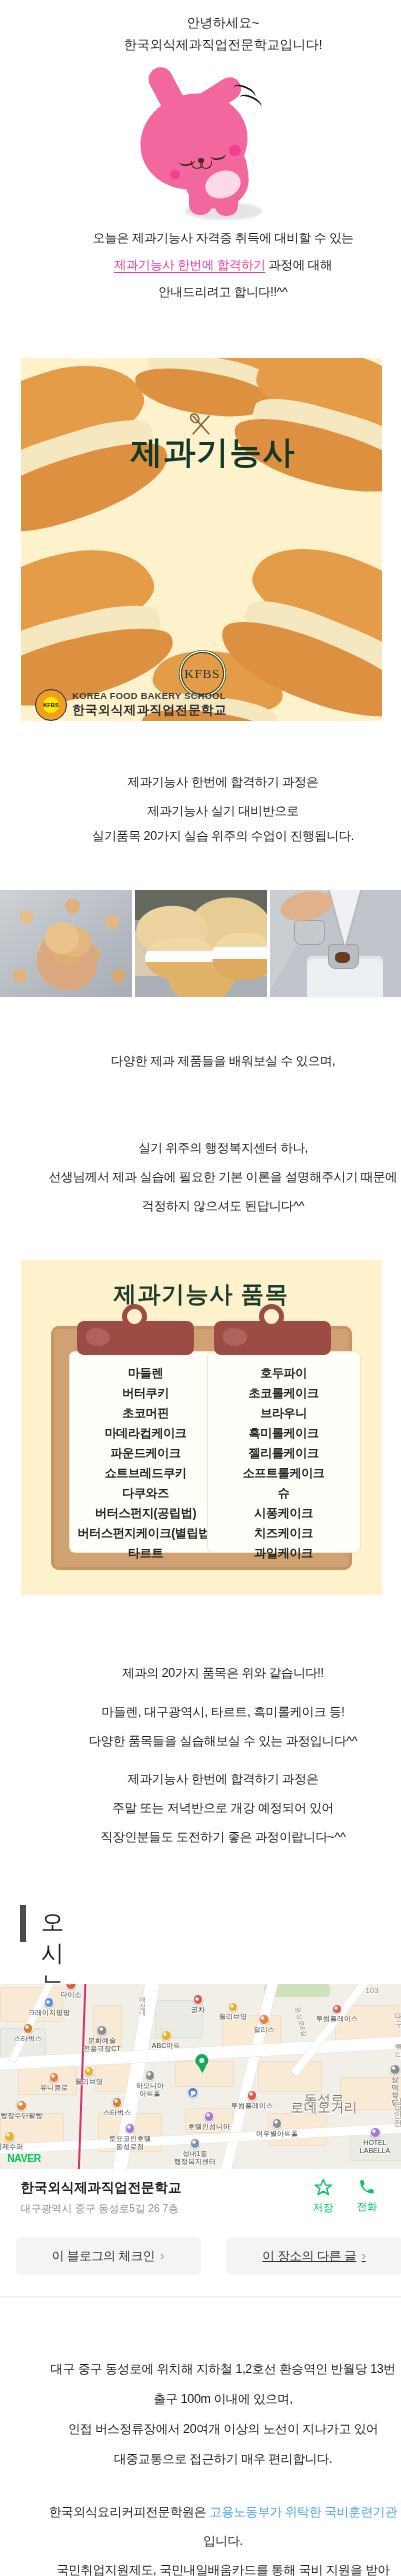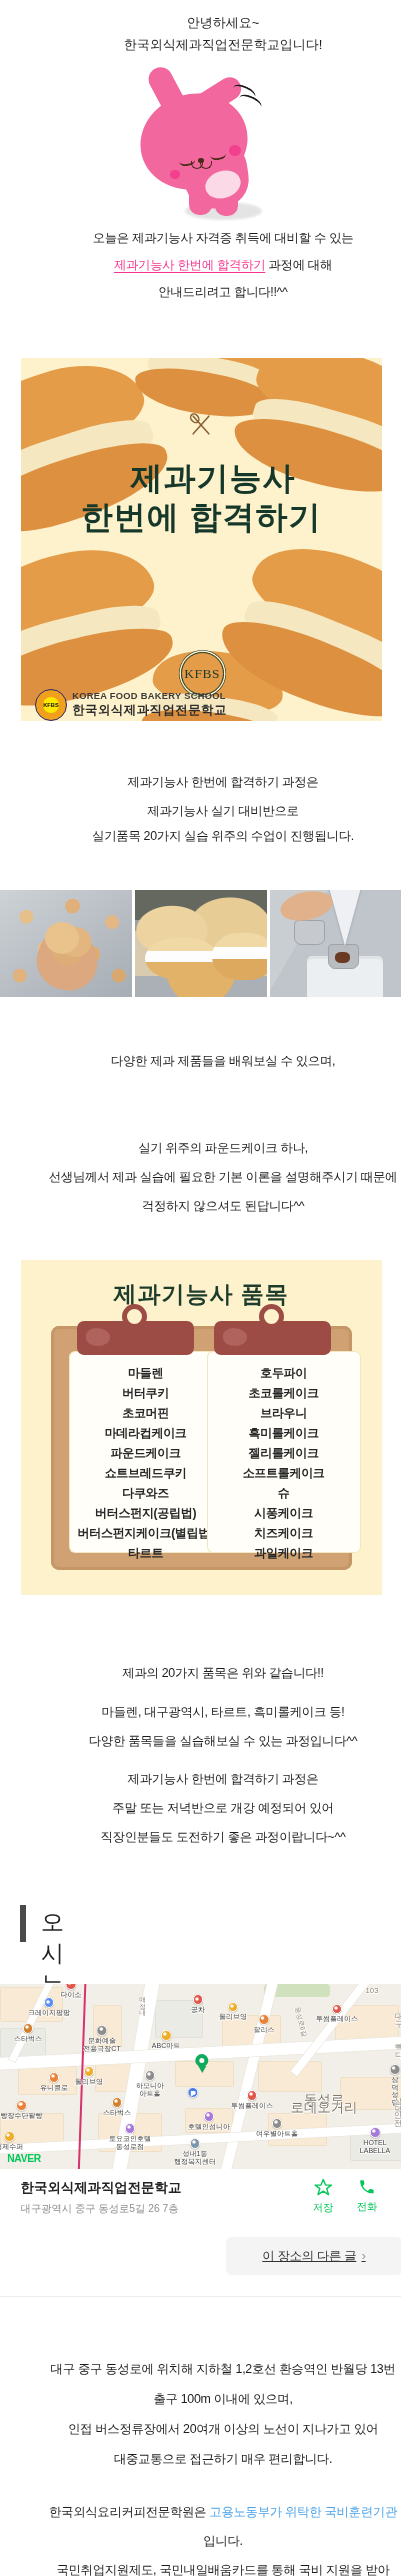--- a/index.html
+++ b/index.html
@@ -200,22 +200,21 @@
       </div>
 
     <svg style="position:absolute;left:167px;top:54px;" width="26" height="26" viewBox="0 0 50 50">
       <g stroke="#8a6134" stroke-width="3" fill="none" stroke-linecap="round">
         <line x1="10" y1="8" x2="40" y2="42"></line>
         <line x1="40" y1="8" x2="10" y2="42"></line>
         <ellipse cx="13" cy="12" rx="7" ry="9" transform="rotate(-40 13 12)"></ellipse>
       </g>
     </svg>
 
-    <div class="banner-title" style="top:99px;font-size:32px;padding-left:24px;">제과기능사</div>
-    <div class="banner-title" style="top:138px;font-size:32px;">한번에 합격하기</div>
+    <div class="banner-title" style="top:73px;font-size:32px;padding-left:24px;">제과기능사</div>
 
     <div class="kfbs-ring">KFBS</div>
 
     <div class="seal-row">
       <span class="seal-small">
           <b>KFBS</b>
         </span>
       <span class="seal-txt">
         <div>KOREA FOOD BAKERY SCHOOL</div>
         <div>한국외식제과직업전문학교</div>
@@ -245,21 +244,21 @@
         <span class="choc"></span>
         <span class="bag"></span>
         <span class="hand2"></span>
       </div>
   </div>
 
   <div class="tcenter body-text" style="top:1047px;">
     <div>다양한 제과 제품들을 배워보실 수 있으며,</div>
   </div>
   <div class="tcenter body-text" style="top:1134px;">
-    <div>실기 위주의 파운드케이크 하나,</div>
+    <div>실기 위주의 행정복지센터 하나,</div>
     <div>선생님께서 제과 실습에 필요한 기본 이론을 설명해주시기 때문에</div>
     <div>걱정하지 않으셔도 된답니다^^</div>
   </div>
 
   <div class="board">
     <div class="board-title">제과기능사 품목</div>
     <div class="board-back"></div>
     <div class="paper pl">
         <div class="items" id="board-left">
           <div class="board-item">마들렌</div>
@@ -387,20 +386,21 @@
           <polygon points="12,2 15,9 22.5,9.3 16.5,13.8 18.8,21.5 12,17 5.2,21.5 7.5,13.8 1.5,9.3 9,9" fill="none" stroke="#03c75a" stroke-width="1.8" stroke-linejoin="round"></polygon>
         </svg>
       <span>저장</span>
     </div>
     <div class="quick" style="left:349px;">
       <svg width="17.5" height="17.5" viewBox="0 0 24 24">
           <path d="M6.6 10.8c1.5 3 3.9 5.4 6.9 6.9l2.3-2.3c.3-.3.7-.4 1-.2 1.2.4 2.4.6 3.7.6.6 0 1 .4 1 1V20c0 .6-.4 1-1 1C10.6 21 3 13.4 3 4c0-.6.4-1 1-1h3.2c.6 0 1 .4 1 1 0 1.3.2 2.5.6 3.7.1.3 0 .7-.2 1l-2 2.1z" fill="#03c75a"></path>
         </svg>
       <span>전화</span>
     </div>
+    <button class="pbtn" style="left:15.5px;width:185px;"><span>이 블로그의 체크인</span><span class="chev">›</span></button>
     <button class="pbtn" style="left:226px;width:176px;text-decoration:underline;"><span>이 장소의 다른 글</span><span class="chev">›</span></button>
     <div class="pdivider"></div>
   </div>
 
   <div class="tcenter body-text" style="top:2354px;line-height:30px;">
     <div>대구 중구 동성로에 위치해 지하철 1,2호선 환승역인 반월당 13번</div>
     <div>출구 100m 이내에 있으며,</div>
     <div>인접 버스정류장에서 20여개 이상의 노선이 지나가고 있어</div>
     <div>대중교통으로 접근하기 매우 편리합니다.</div>
   </div>

